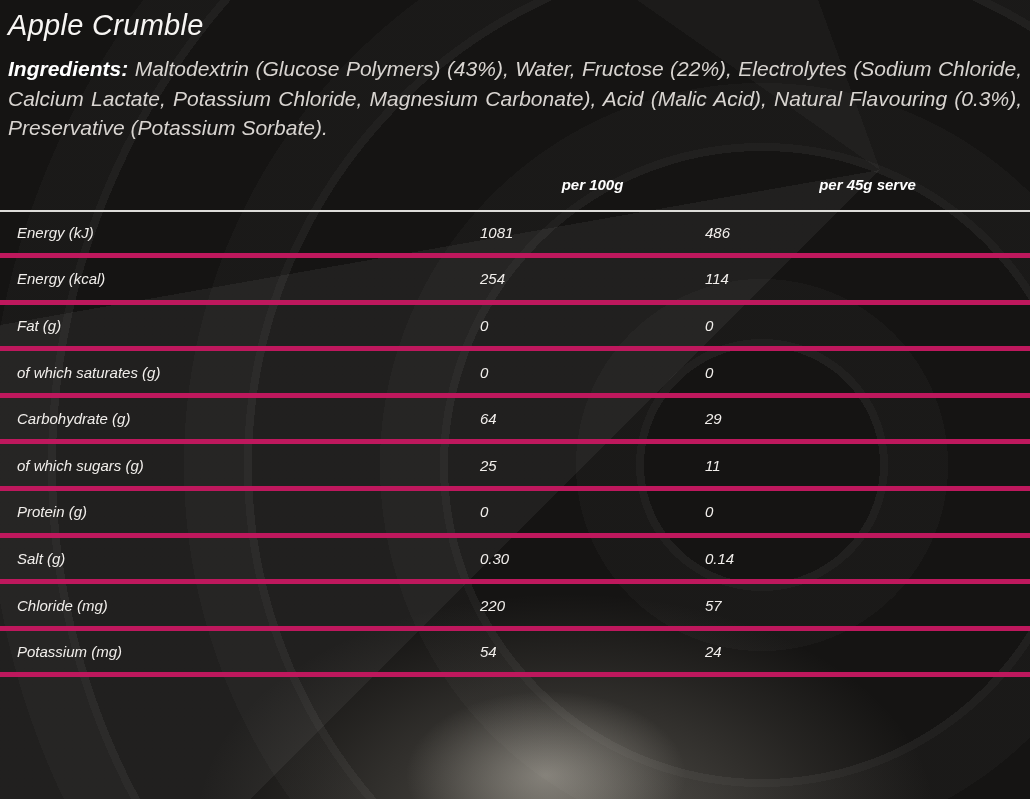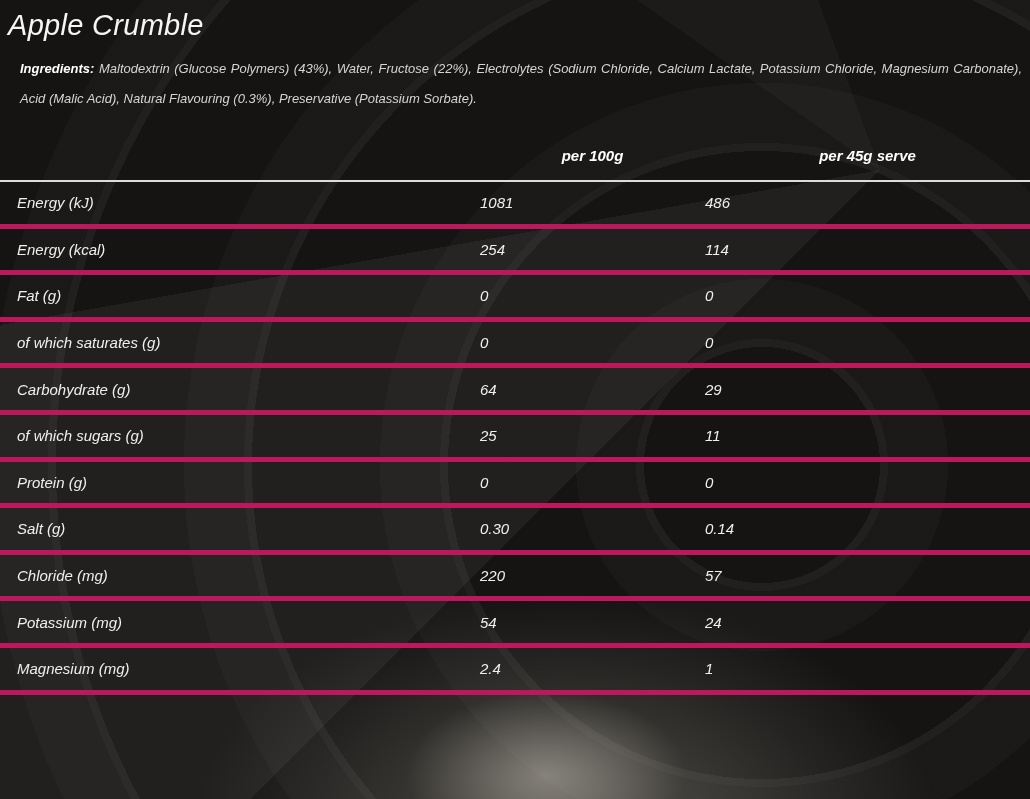--- a/index.html
+++ b/index.html
@@ -38,22 +38,22 @@
 
   h1.title {
     margin: 6px 8px 0 8px;
     font-size: 29px;
     line-height: 38px;
     font-weight: 300;
     letter-spacing: 0.3px;
     color: #f7f5f3;
   }
   p.ingredients {
-    margin: 10px 8px 0 20px;
-    font-size: 13px;
+    margin: 10px 8px 0 8px;
+    font-size: 21px;
     line-height: 29.5px;
     text-align: justify;
     color: #d8d4d0;
   }
   p.ingredients strong { color: #ffffff; font-weight: bold; }
 
   table.nutrition {
     margin-top: 11px;
     width: 1030px;
     border-collapse: collapse;
@@ -152,21 +152,16 @@
           <tr>
             <td>Chloride (mg)</td>
             <td>220</td>
             <td>57</td>
           </tr>
           <tr>
             <td>Potassium (mg)</td>
             <td>54</td>
             <td>24</td>
           </tr>
-          <tr>
-            <td>Magnesium (mg)</td>
-            <td>2.4</td>
-            <td>1</td>
-          </tr>
         </tbody>
     </table>
   </div>
 </div>
 
 </body></html>

